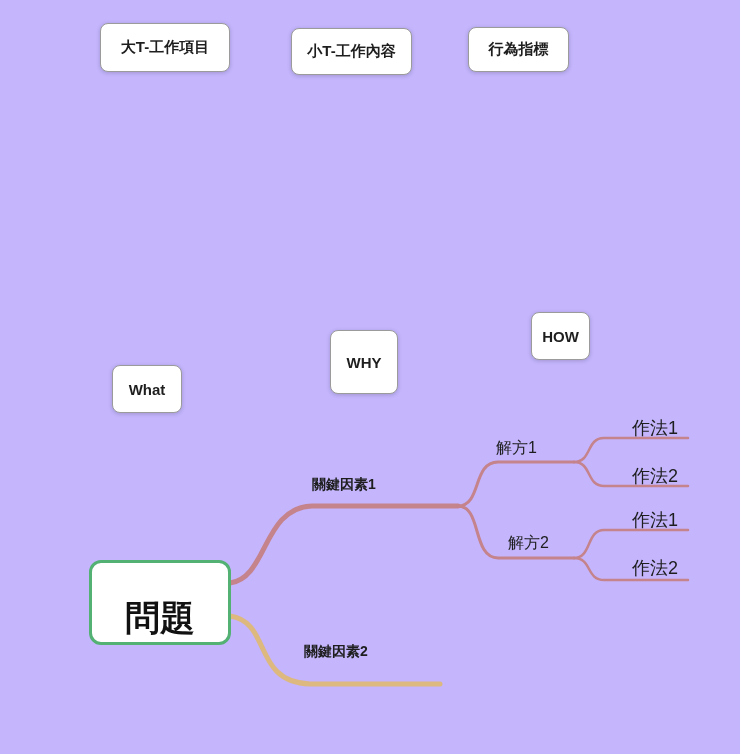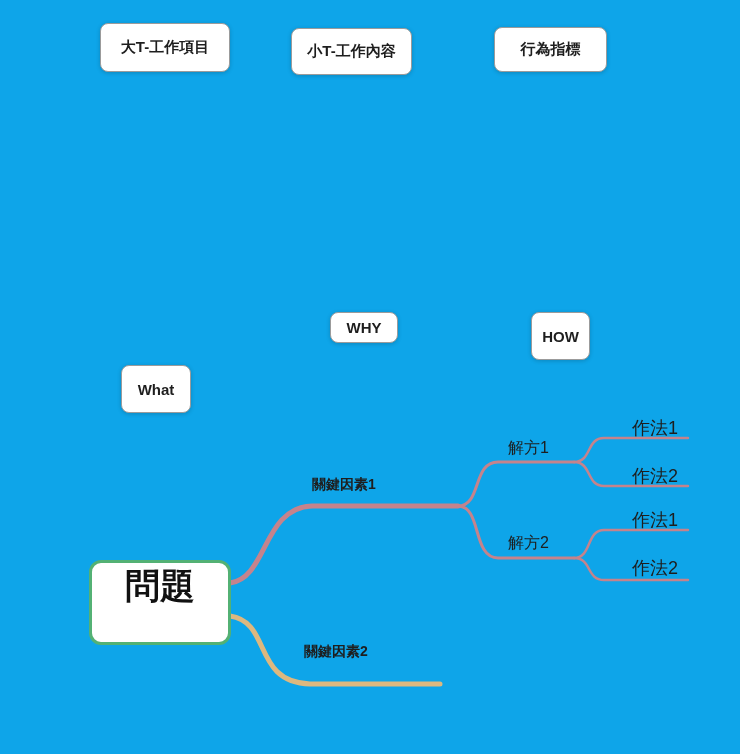--- a/index.html
+++ b/index.html
@@ -5,21 +5,21 @@
   html, body {
     margin: 0;
     padding: 0;
     background: #ffffff;
     font-family: "Liberation Sans", "DejaVu Sans", sans-serif;
   }
   .stage {
     position: relative;
     width: 740px;
     height: 754px;
-    background: #0ea5e9;
+    background: #c4b5fd;
     overflow: hidden;
   }
   svg.links {
     position: absolute;
     left: 0; top: 0;
     width: 740px; height: 754px;
   }
   svg.links path {
     fill: none;
     stroke-linecap: round;
@@ -49,21 +49,21 @@
 
   
   .root-node {
     position: absolute;
     left: 89px; top: 560px;
     width: 142px; height: 85px;
     background: #ffffff;
     border: 3px solid #53b174;
     border-radius: 12px;
     display: flex;
-    align-items: flex-start;
+    align-items: flex-end;
     justify-content: center;
     box-sizing: border-box;
   }
   .root-label {
     font-size: 35px;
     font-weight: bold;
     color: #111111;
     white-space: nowrap;
   }
 
@@ -102,45 +102,45 @@
   </svg>
 
   <div class="fbox" style="left:100px;top:23px;width:130px;height:49px">
     <span class="fbox-label">大T-工作項目</span>
   </div>
 
   <div class="fbox" style="left:291px;top:28px;width:121px;height:47px">
     <span class="fbox-label">小T-工作內容</span>
   </div>
 
-  <div class="fbox" style="left:494px;top:27px;width:113px;height:45px">
+  <div class="fbox" style="left:468px;top:27px;width:101px;height:45px">
     <span class="fbox-label">行為指標</span>
   </div>
 
   <div class="fbox" style="left:531px;top:312px;width:59px;height:48px">
     <span class="fbox-label">HOW</span>
   </div>
 
-  <div class="fbox" style="left:330px;top:312px;width:68px;height:31px">
+  <div class="fbox" style="left:330px;top:330px;width:68px;height:64px">
     <span class="fbox-label">WHY</span>
   </div>
 
-  <div class="fbox" style="left:121px;top:365px;width:70px;height:48px">
+  <div class="fbox" style="left:112px;top:365px;width:70px;height:48px">
     <span class="fbox-label">What</span>
   </div>
 
   <div class="root-node" style="border-color: rgb(83, 177, 116);">
     <span class="root-label">問題</span>
   </div>
 
   <div class="topic-label lv1" style="left:312px;top:476px">關鍵因素1</div>
 
   <div class="topic-label lv1" style="left:304px;top:643px">關鍵因素2</div>
 
-  <div class="topic-label lv2" style="left:508px;top:438px">解方1</div>
+  <div class="topic-label lv2" style="left:496px;top:438px">解方1</div>
 
   <div class="topic-label lv2" style="left:508px;top:533px">解方2</div>
 
   <div class="topic-label lv3" style="left:632px;top:416px">作法1</div>
 
   <div class="topic-label lv3" style="left:632px;top:464px">作法2</div>
 
   <div class="topic-label lv3" style="left:632px;top:508px">作法1</div>
 
   <div class="topic-label lv3" style="left:632px;top:556px">作法2</div>

